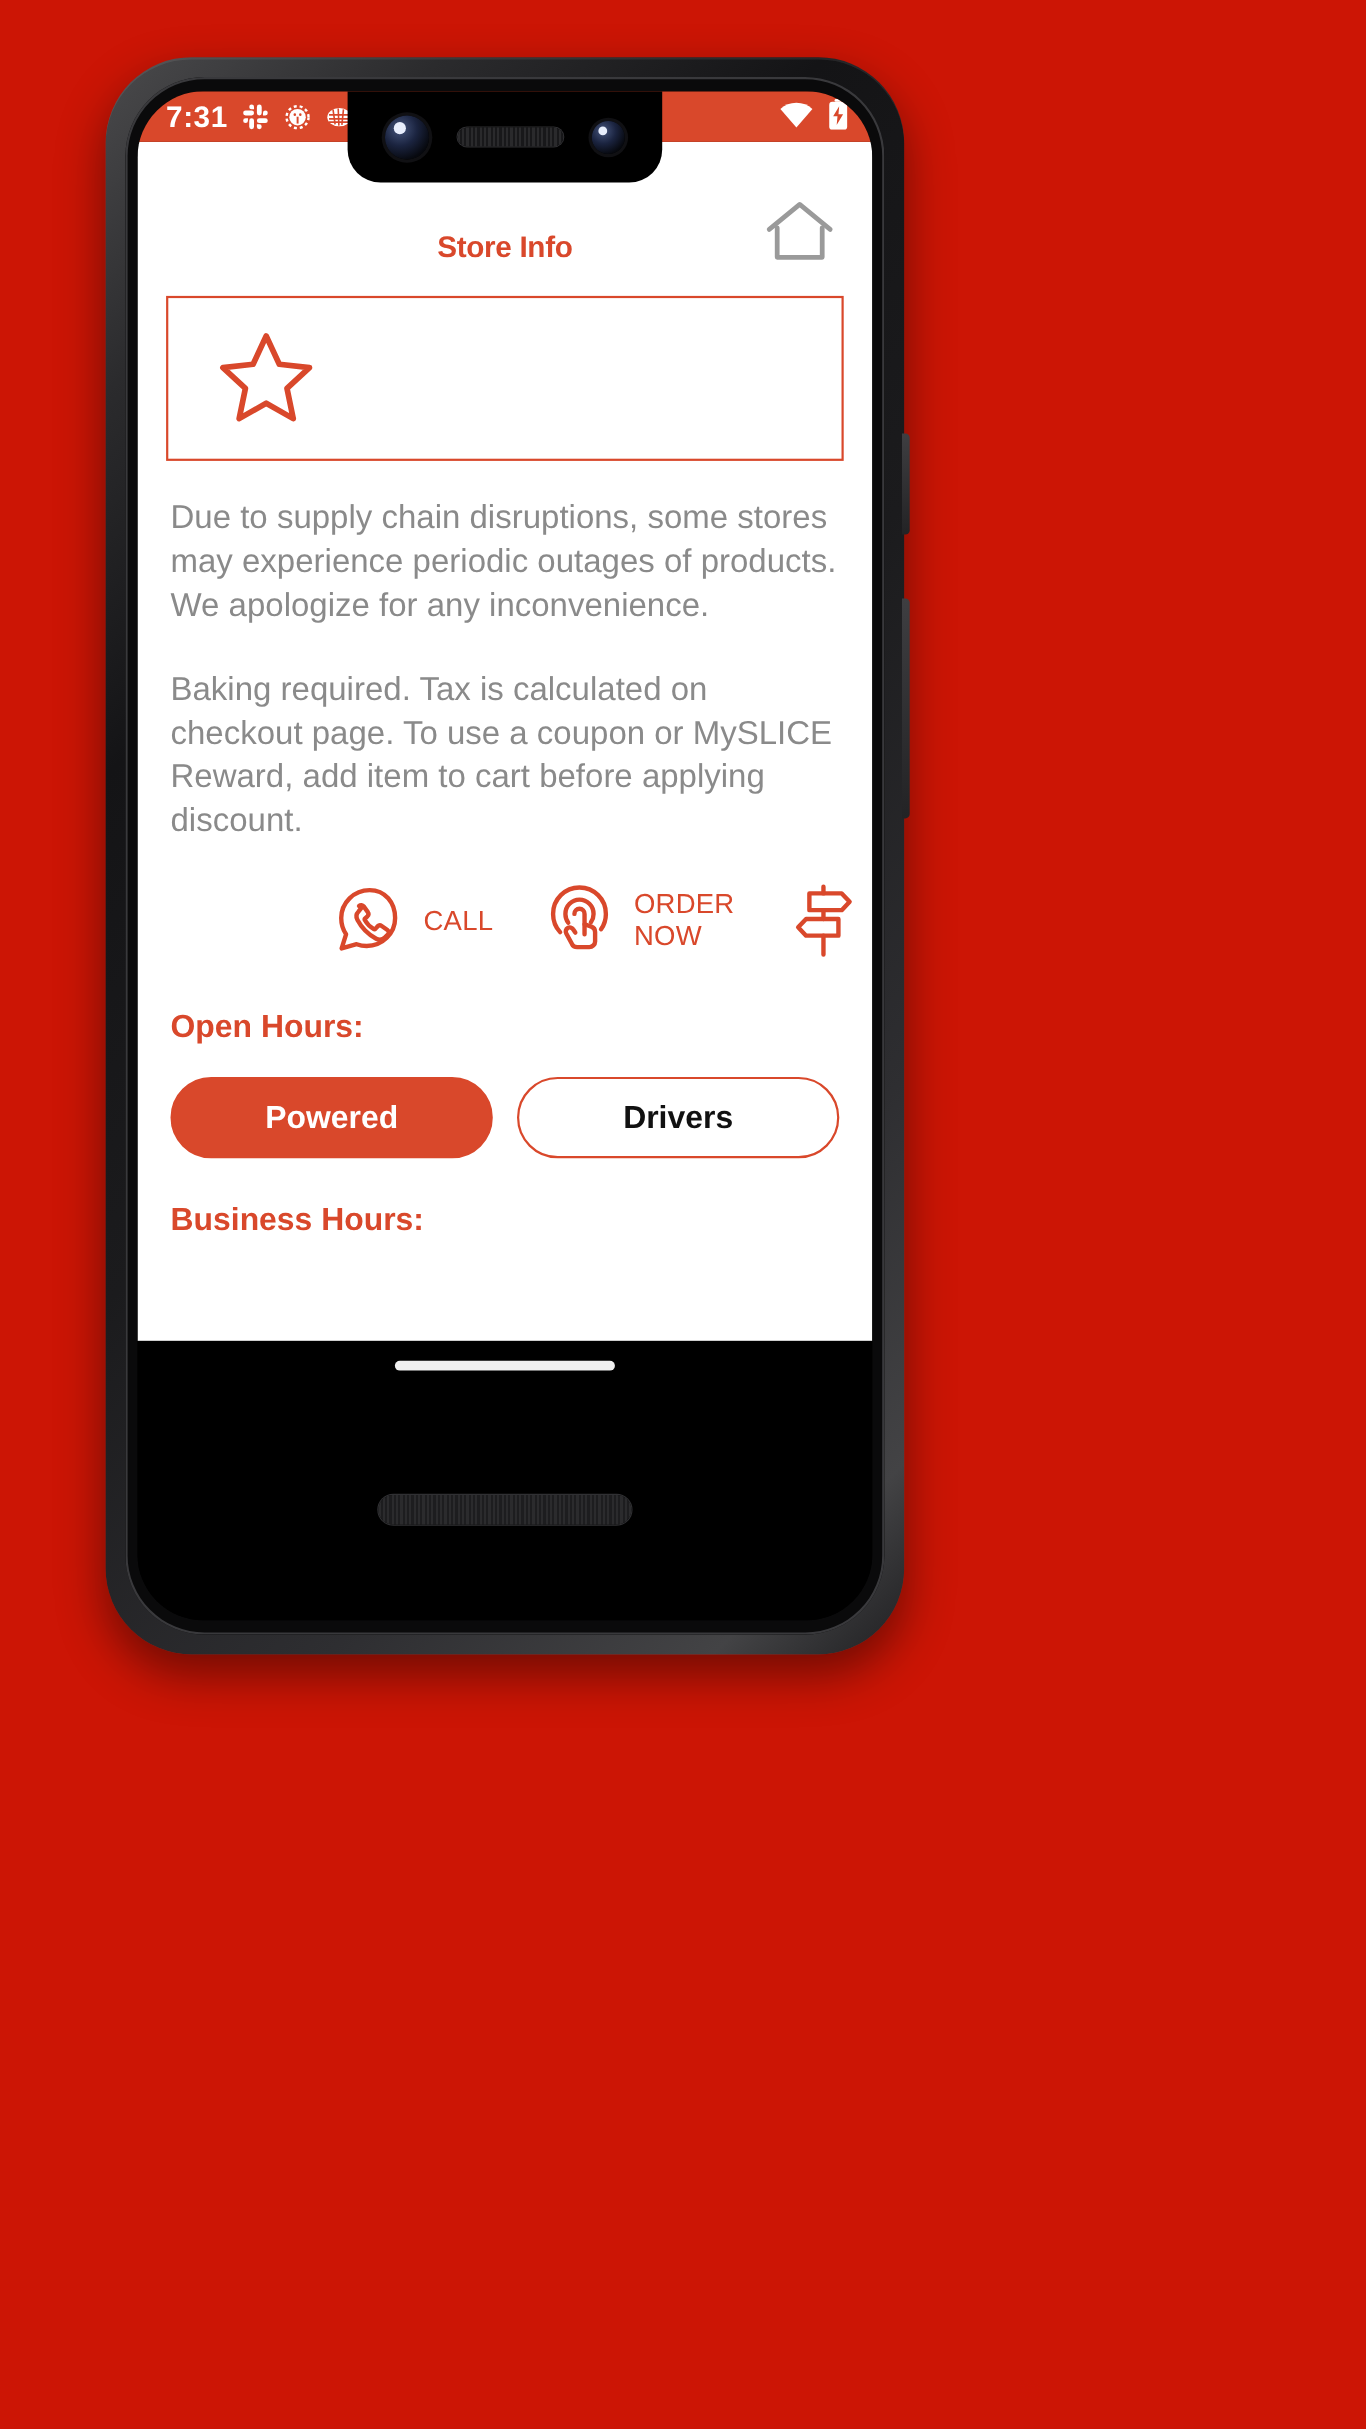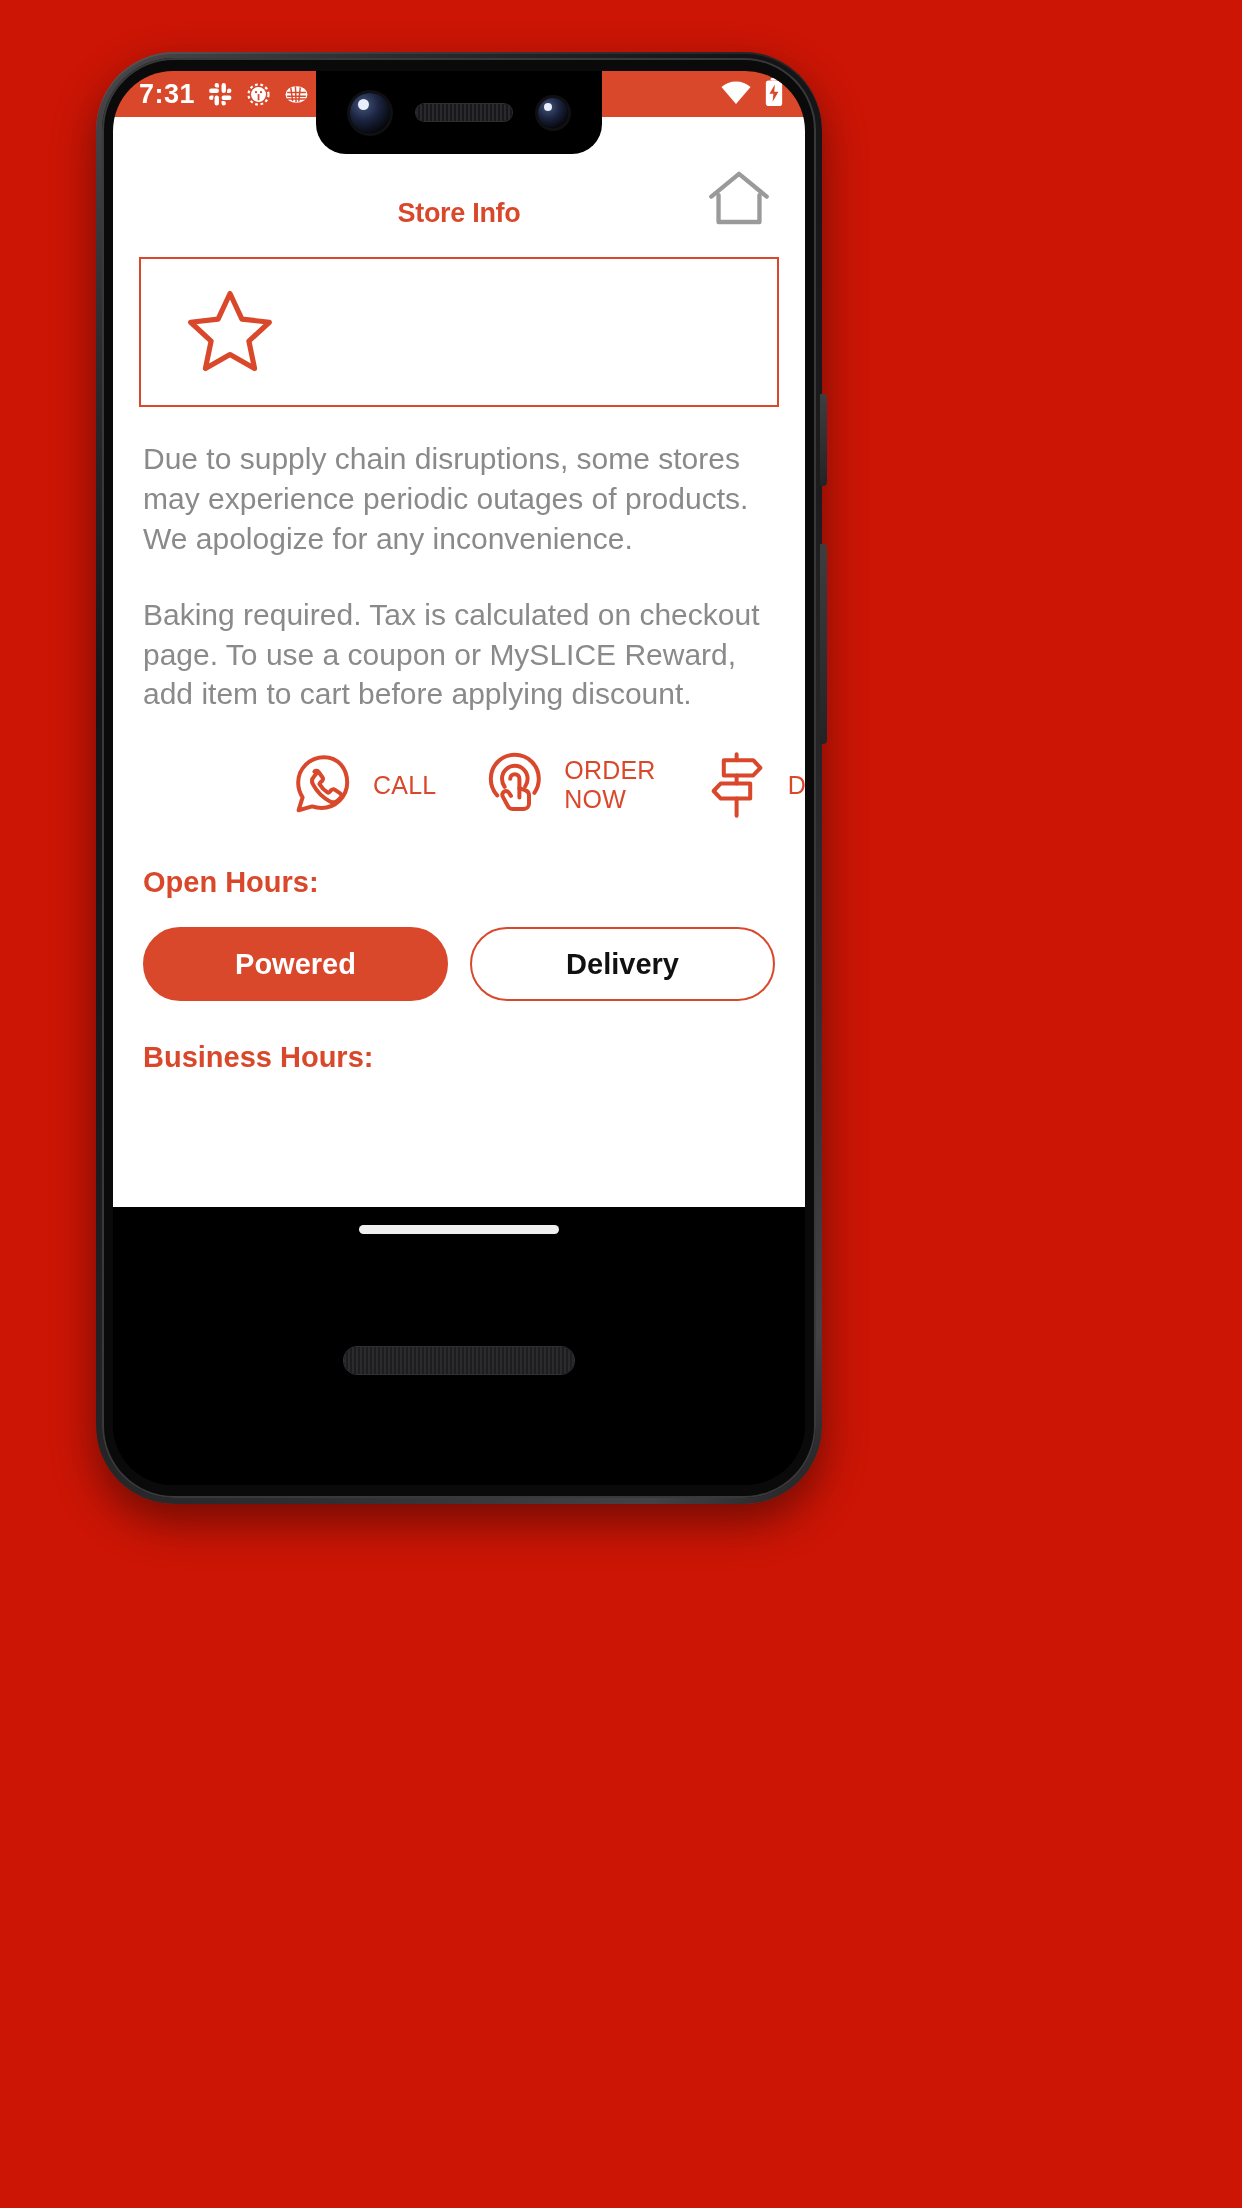--- a/index.html
+++ b/index.html
@@ -10,21 +10,21 @@
     position:relative;
   }
 
   
   #phone-device{
     position:absolute;
     left:96px; top:52px;
     width:726px; height:1452px;
     border-radius:78px;
     background:linear-gradient(135deg,#4a4a4c 0%,#2b2b2d 14%,#141416 30%,#1b1b1d 52%,#2e2e31 76%,#434345 92%,#202022 100%);
-    padding:6px;
+    padding:18px;
     box-shadow:0 18px 44px rgba(0,0,0,.45), 0 2px 0 rgba(255,255,255,.08) inset;
   }
   #phone-bezel{
     width:100%; height:100%;
     border-radius:72px;
     background:#0a0a0b;
     padding:13px 11px 13px 11px;
     position:relative;
     box-shadow:0 0 0 2px #39393c inset;
   }
@@ -343,21 +343,21 @@
               </svg>
             </span>
             <span class="action-label">DIRECTIONS</span>
           </div>
         </div>
 
         <div id="open-hours-label">Open Hours:</div>
 
         <div id="hours-tabs">
           <div class="hours-tab active">Powered</div>
-          <div class="hours-tab inactive">Delivery</div>
+          <div class="hours-tab inactive">Drivers</div>
         </div>
 
         <div id="hours-section">
           <div id="hours-title">Business Hours:</div>
 
         </div>
 
       </div>
 
       <div id="bottom-nav-area">

